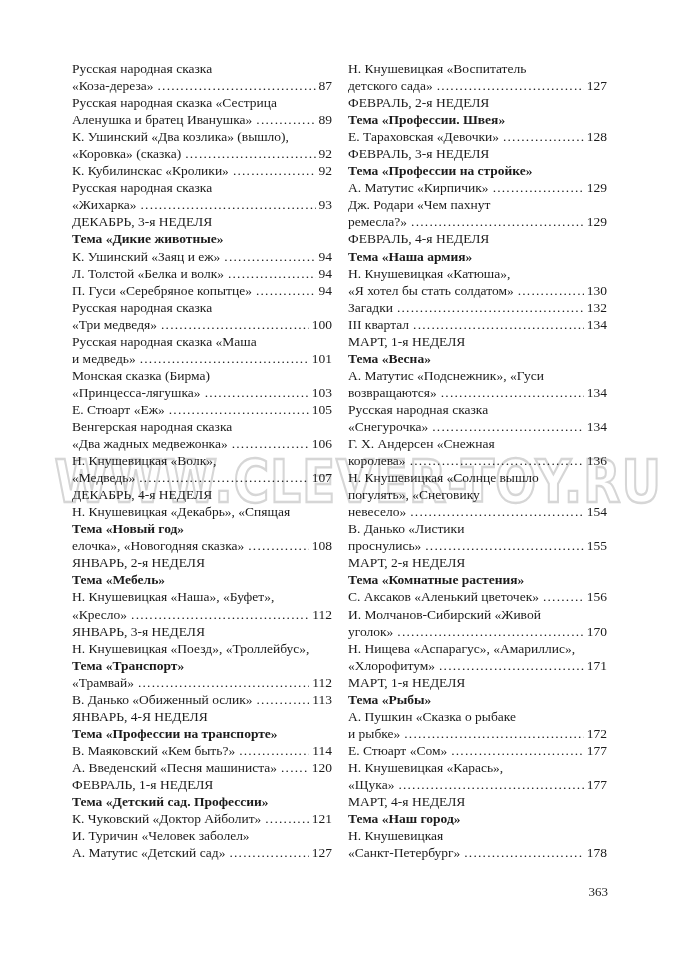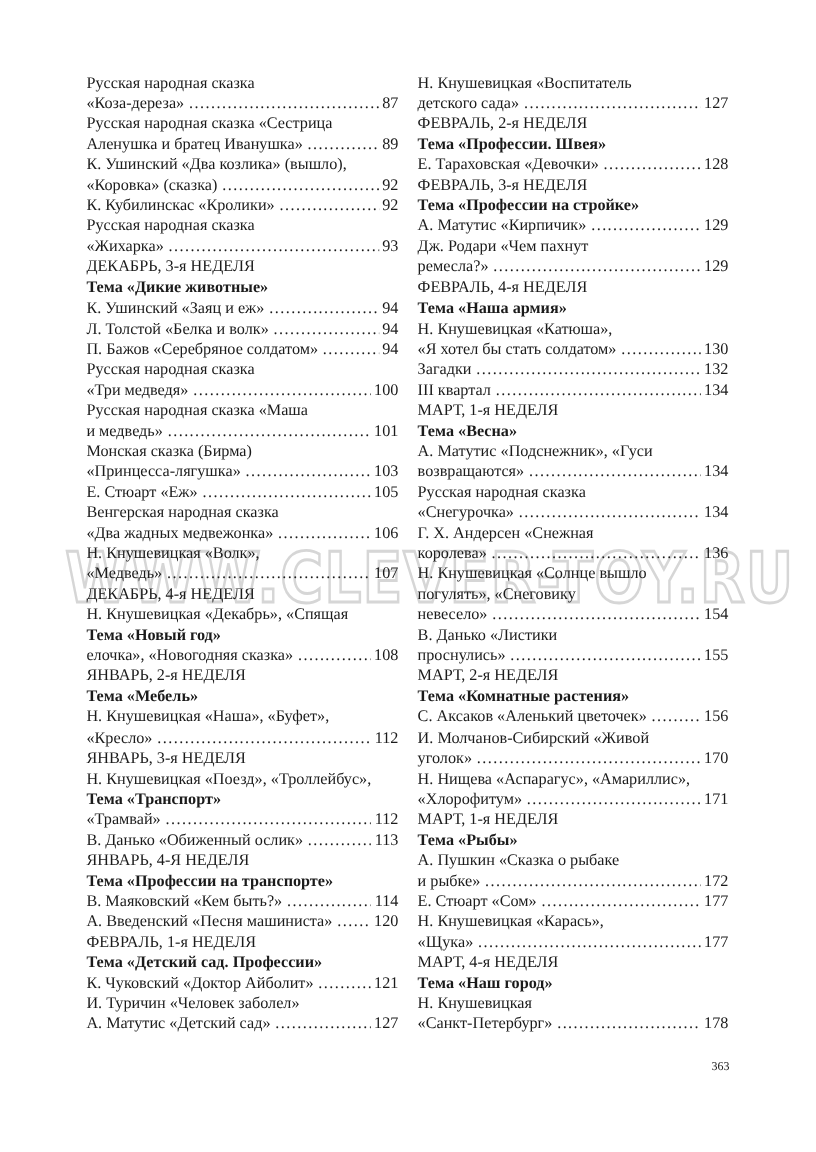--- a/index.html
+++ b/index.html
@@ -66,21 +66,21 @@
     color: #1b1b1b;
   }
   .pg {
     flex: 0 0 auto;
     text-align: center;
   }
   .folio {
     position: absolute;
     top: 884px;
     right: 72px;
-    font-size: 10px;
+    font-size: 13px;
     z-index: 1;
   }
 </style>
 </head>
 <body>
 
 <div class="page">
   <div class="watermark">WWW.CLEVER-TOY.RU</div>
 
   <div class="col col-left" id="col-left">
@@ -131,21 +131,21 @@
         <span class="t">К. Ушинский «Заяц и еж»</span>
         <span class="dots">..........................................................................................</span>
         <span class="pg">94</span>
       </div>
       <div class="line">
         <span class="t">Л. Толстой «Белка и волк»</span>
         <span class="dots">..........................................................................................</span>
         <span class="pg">94</span>
       </div>
       <div class="line">
-        <span class="t">П. Бажов «Серебряное солдатом»</span>
+        <span class="t">П. Гуси «Серебряное копытце»</span>
         <span class="dots">..........................................................................................</span>
         <span class="pg">94</span>
       </div>
       <div class="line">
         <span class="t">Русская народная сказка</span>
       </div>
       <div class="line">
         <span class="t">«Три медведя»</span>
         <span class="dots">..........................................................................................</span>
         <span class="pg">100</span>

